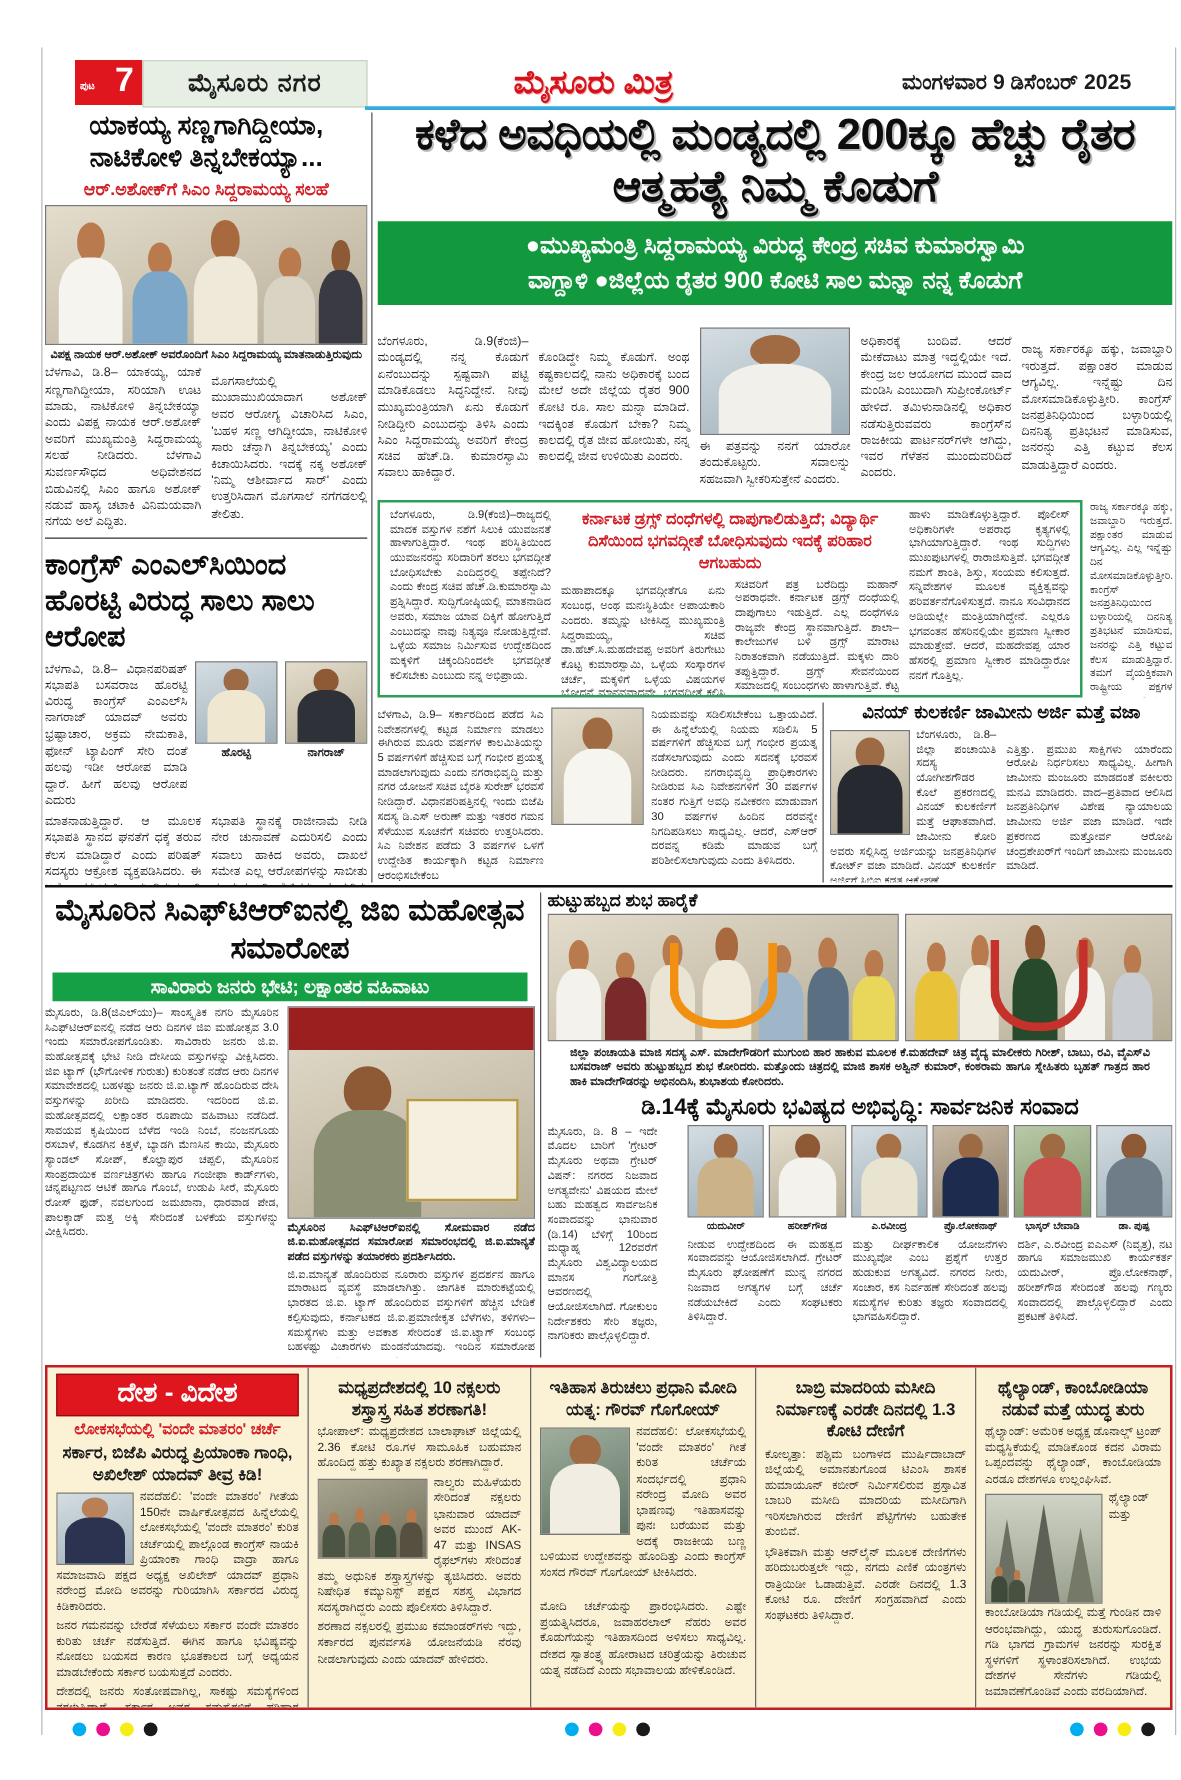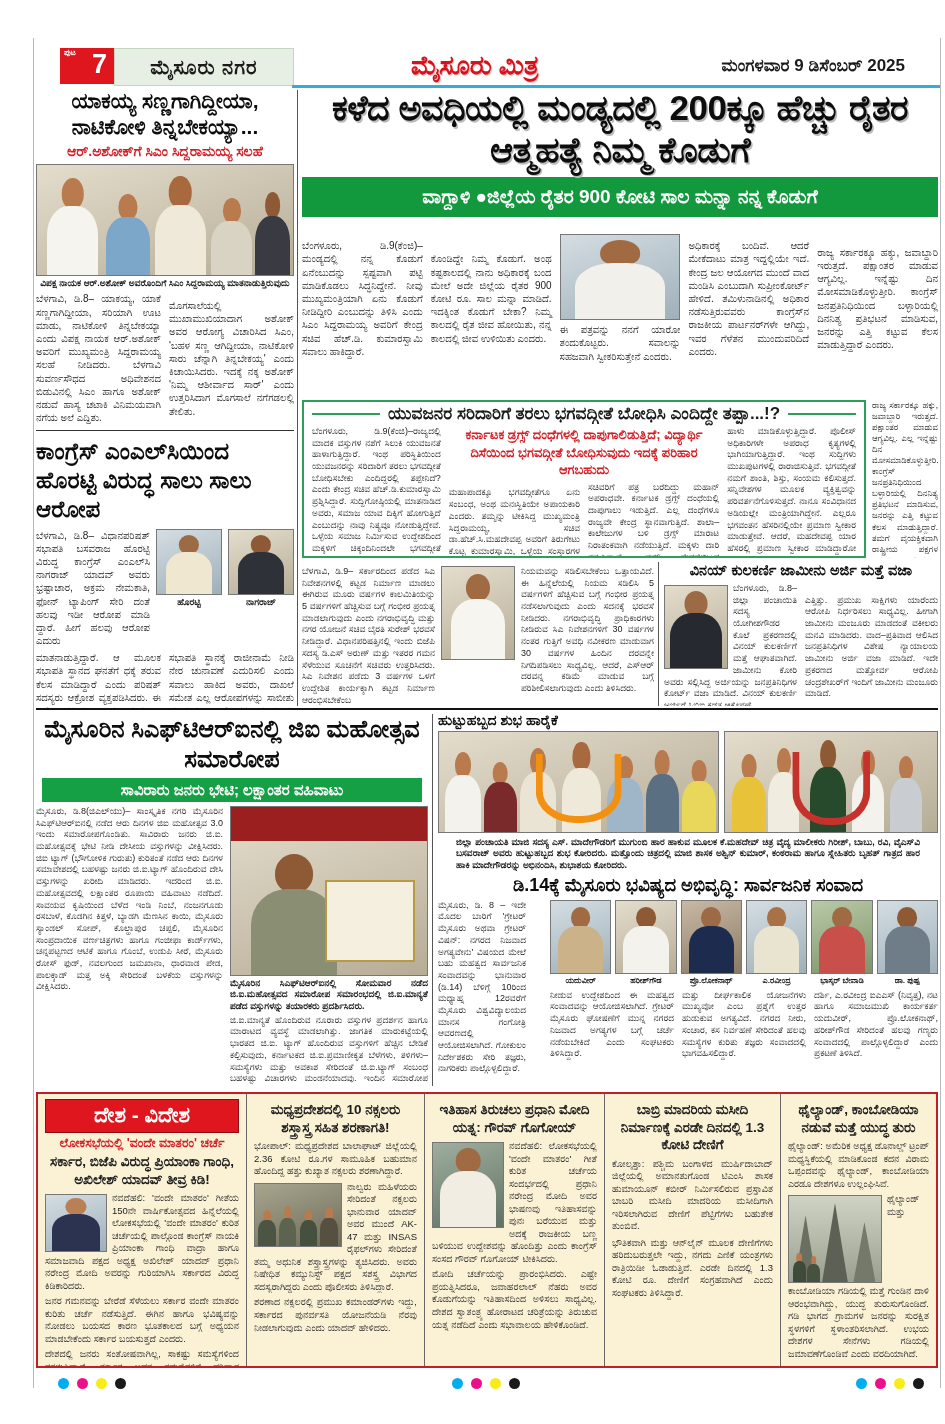--- a/index.html
+++ b/index.html
@@ -2,21 +2,21 @@
 <html lang="kn"><head>
 <meta charset="utf-8">
 <style>
   html,body{margin:0;padding:0;background:#e9e9e9;}
   .page{position:relative;width:945px;height:1424px;background:#ffffff;margin:0 auto;
         font-family:"Liberation Sans",sans-serif;color:#1b1b1b;overflow:hidden;}
   .abs{position:absolute;}
   .edge{position:absolute;top:38px;width:1px;height:1350px;background:#b9b9b9;}
   
   .pagebox{position:absolute;left:60px;top:48px;width:54px;height:36px;background:#e0161f;color:#fff;}
-  .pagebox .pl{position:absolute;left:4px;top:0;font-size:8px;font-weight:bold;}
+  .pagebox .pl{position:absolute;left:4px;top:16px;font-size:8px;font-weight:bold;}
   .pagebox .pn{position:absolute;right:7px;top:1px;font-size:27px;font-weight:bold;}
   .sectionbox{position:absolute;left:114px;top:48px;width:178px;height:36px;background:#e7efe4;border:1px solid #c6d4c2;
               display:flex;align-items:center;justify-content:center;font-size:20px;font-weight:bold;letter-spacing:1px;}
   .masthead{position:absolute;left:340px;top:50px;width:270px;text-align:center;color:#d6131c;
             font-size:26px;font-weight:bold;transform:skewX(-4deg);text-shadow:1px 1px 0 #f3b7b7;}
   .dateline{position:absolute;right:40px;top:56px;font-size:17px;font-weight:bold;}
   .bluerule{position:absolute;left:292px;top:85px;width:648px;height:3px;background:#35aadc;}
   
   .bt{font-size:10px;line-height:1.32;text-align:justify;color:#222;}
   .bt.small{font-size:9px;line-height:1.3;}
@@ -108,40 +108,38 @@
     <div class="cols" style="margin-top:4px">
       <div class="bt">ಮಾತನಾಡುತ್ತಿದ್ದಾರೆ. ಆ ಮೂಲಕ ಸಭಾಪತಿ ಸ್ಥಾನದ ಘನತೆಗೆ ಧಕ್ಕೆ ತರುವ ಕೆಲಸ ಮಾಡಿದ್ದಾರೆ ಎಂದು ಪರಿಷತ್ ಸದಸ್ಯರು ಆಕ್ರೋಶ ವ್ಯಕ್ತಪಡಿಸಿದರು. ಈ ಬಗ್ಗೆ ಹಕ್ಕುಚ್ಯುತಿ ಮಂಡಿಸುವುದಾಗಿ ಎಚ್ಚರಿಸಿದ ಅವರು, ಸಭಾಪತಿ ಹುದ್ದೆ ಘನತೆಯ ಪ್ರಶ್ನೆ ಎಂದರು.</div>
       <div class="bt">ಸಭಾಪತಿ ಸ್ಥಾನಕ್ಕೆ ರಾಜೀನಾಮೆ ನೀಡಿ ನೇರ ಚುನಾವಣೆ ಎದುರಿಸಲಿ ಎಂದು ಸವಾಲು ಹಾಕಿದ ಅವರು, ದಾಖಲೆ ಸಮೇತ ಎಲ್ಲ ಆರೋಪಗಳನ್ನು ಸಾಬೀತು ಮಾಡುವುದಾಗಿ ಹೇಳಿದರು. ಈ ಕುರಿತು ಸಮಗ್ರ ತನಿಖೆ ನಡೆಸಬೇಕು ಎಂದು ಒತ್ತಾಯಿಸಿದರು.</div>
     </div>
   </div>
   <div class="vrule" style="left:297px;top:90px;height:616px"></div>
 
   <div class="abs ovh" style="left:302px;top:87px;width:636px;height:310px">
     <div class="hl" style="font-size:35px;line-height:1.2;text-align:center;letter-spacing:-0.5px;text-shadow:1.5px 1.5px 0 #bbb">ಕಳೆದ ಅವಧಿಯಲ್ಲಿ ಮಂಡ್ಯದಲ್ಲಿ 200ಕ್ಕೂ ಹೆಚ್ಚು ರೈತರ ಆತ್ಮಹತ್ಯೆ ನಿಮ್ಮ ಕೊಡುಗೆ</div>
     <div class="banner-green" style="margin-top:6px">
+      <div>●ಮುಖ್ಯಮಂತ್ರಿ ಸಿದ್ದರಾಮಯ್ಯ ವಿರುದ್ಧ ಕೇಂದ್ರ ಸಚಿವ ಕುಮಾರಸ್ವಾಮಿ</div>
       <div>ವಾಗ್ದಾಳಿ  ●ಜಿಲ್ಲೆಯ ರೈತರ 900 ಕೋಟಿ ಸಾಲ ಮನ್ನಾ ನನ್ನ ಕೊಡುಗೆ</div>
     </div>
     <div class="cols" style="margin-top:6px;height:152px;overflow:hidden">
       <div class="bt">ಬೆಂಗಳೂರು, ಡಿ.9(ಕೆಂಜಿ)– ಮಂಡ್ಯದಲ್ಲಿ ನನ್ನ ಕೊಡುಗೆ ಏನೆಂಬುದನ್ನು ಸ್ಪಷ್ಟವಾಗಿ ಪಟ್ಟಿ ಮಾಡಿಕೊಡಲು ಸಿದ್ಧನಿದ್ದೇನೆ. ನೀವು ಮುಖ್ಯಮಂತ್ರಿಯಾಗಿ ಏನು ಕೊಡುಗೆ ನೀಡಿದ್ದೀರಿ ಎಂಬುದನ್ನು ತಿಳಿಸಿ ಎಂದು ಸಿಎಂ ಸಿದ್ದರಾಮಯ್ಯ ಅವರಿಗೆ ಕೇಂದ್ರ ಸಚಿವ ಹೆಚ್.ಡಿ. ಕುಮಾರಸ್ವಾಮಿ ಸವಾಲು ಹಾಕಿದ್ದಾರೆ.</div>
       <div class="bt">ಕೊಂಡಿದ್ದೇ ನಿಮ್ಮ ಕೊಡುಗೆ. ಅಂಥ ಕಷ್ಟಕಾಲದಲ್ಲಿ ನಾನು ಅಧಿಕಾರಕ್ಕೆ ಬಂದ ಮೇಲೆ ಅದೇ ಜಿಲ್ಲೆಯ ರೈತರ 900 ಕೋಟಿ ರೂ. ಸಾಲ ಮನ್ನಾ ಮಾಡಿದೆ. ಇದಕ್ಕಿಂತ ಕೊಡುಗೆ ಬೇಕಾ? ನಿಮ್ಮ ಕಾಲದಲ್ಲಿ ರೈತ ಜೀವ ಹೋಯಿತು, ನನ್ನ ಕಾಲದಲ್ಲಿ ಜೀವ ಉಳಿಯಿತು ಎಂದರು.</div>
       <div>
         <div class="ph cool" style="height:84px;margin-bottom:3px">
           <i class="fig" style="left:12%;width:76%;height:94%;--shirt:#f2f0ea;--skin:#a06a42"></i>
         </div>
         <div class="bt">ಈ ಪತ್ರವನ್ನು ನನಗೆ ಯಾರೋ ತಂದುಕೊಟ್ಟರು. ಸವಾಲನ್ನು ಸಹಜವಾಗಿ ಸ್ವೀಕರಿಸುತ್ತೇನೆ ಎಂದರು.</div>
       </div>
       <div class="bt">ಅಧಿಕಾರಕ್ಕೆ ಬಂದಿವೆ. ಆದರೆ ಮೇಕೆದಾಟು ಮಾತ್ರ ಇದ್ದಲ್ಲಿಯೇ ಇದೆ. ಕೇಂದ್ರ ಜಲ ಆಯೋಗದ ಮುಂದೆ ವಾದ ಮಂಡಿಸಿ ಎಂಬುದಾಗಿ ಸುಪ್ರೀಂಕೋರ್ಟ್ ಹೇಳಿದೆ. ತಮಿಳುನಾಡಿನಲ್ಲಿ ಅಧಿಕಾರ ನಡೆಸುತ್ತಿರುವವರು ಕಾಂಗ್ರೆಸ್‌ನ ರಾಜಕೀಯ ಪಾರ್ಟನರ್‌ಗಳೇ ಆಗಿದ್ದು, ಇವರ ಗೆಳೆತನ ಮುಂದುವರಿದಿದೆ ಎಂದರು.</div>
       <div class="bt">ರಾಜ್ಯ ಸರ್ಕಾರಕ್ಕೂ ಹಕ್ಕು, ಜವಾಬ್ದಾರಿ ಇರುತ್ತದೆ. ಪಕ್ಷಾಂತರ ಮಾಡುವ ಆಗ್ಯವಿಲ್ಲ. ಇನ್ನೆಷ್ಟು ದಿನ ಮೋಸಮಾಡಿಕೊಳ್ಳುತ್ತೀರಿ. ಕಾಂಗ್ರೆಸ್ ಜನಪ್ರತಿನಿಧಿಯಿಂದ ಬಳ್ಳಾರಿಯಲ್ಲಿ ದಿನನಿತ್ಯ ಪ್ರತಿಭಟನೆ ಮಾಡಿಸುವ, ಜನರನ್ನು ಎತ್ತಿ ಕಟ್ಟುವ ಕೆಲಸ ಮಾಡುತ್ತಿದ್ದಾರೆ ಎಂದರು.</div>
     </div>
   </div>
 
   <div class="abs boxed ovh" style="left:302px;top:400px;width:564px;height:158px;box-sizing:border-box;padding:2px 8px">
-    <div class="boxhead">
-      <span>ಯುವಜನರ ಸರಿದಾರಿಗೆ ತರಲು ಭಗವದ್ಗೀತೆ ಬೋಧಿಸಿ ಎಂದಿದ್ದೇ ತಪ್ಪಾ...!?</span>
-    </div>
     <div style="display:flex;gap:8px;margin-top:2px">
       <div class="bt small" style="flex:1">ಬೆಂಗಳೂರು, ಡಿ.9(ಕೆಂಜಿ)–ರಾಜ್ಯದಲ್ಲಿ ಮಾದಕ ವಸ್ತುಗಳ ನಶೆಗೆ ಸಿಲುಕಿ ಯುವಜನತೆ ಹಾಳಾಗುತ್ತಿದ್ದಾರೆ. ಇಂಥ ಪರಿಸ್ಥಿತಿಯಿಂದ ಯುವಜನರನ್ನು ಸರಿದಾರಿಗೆ ತರಲು ಭಗವದ್ಗೀತೆ ಬೋಧಿಸಬೇಕು ಎಂದಿದ್ದರಲ್ಲಿ ತಪ್ಪೇನಿದೆ? ಎಂದು ಕೇಂದ್ರ ಸಚಿವ ಹೆಚ್.ಡಿ.ಕುಮಾರಸ್ವಾಮಿ ಪ್ರಶ್ನಿಸಿದ್ದಾರೆ. ಸುದ್ದಿಗೋಷ್ಠಿಯಲ್ಲಿ ಮಾತನಾಡಿದ ಅವರು, ಸಮಾಜ ಯಾವ ದಿಕ್ಕಿಗೆ ಹೋಗುತ್ತಿದೆ ಎಂಬುದನ್ನು ನಾವು ನಿತ್ಯವೂ ನೋಡುತ್ತಿದ್ದೇವೆ. ಒಳ್ಳೆಯ ಸಮಾಜ ನಿರ್ಮಿಸುವ ಉದ್ದೇಶದಿಂದ ಮಕ್ಕಳಿಗೆ ಚಿಕ್ಕಂದಿನಿಂದಲೇ ಭಗವದ್ಗೀತೆ ಕಲಿಸಬೇಕು ಎಂಬುದು ನನ್ನ ಅಭಿಪ್ರಾಯ.</div>
       <div style="flex:2.1;min-width:0">
         <div class="hl red" style="font-size:13px;text-align:center;line-height:1.35;margin-bottom:3px">ಕರ್ನಾಟಕ ಡ್ರಗ್ಸ್ ದಂಧೆಗಳಲ್ಲಿ ದಾಪುಗಾಲಿಡುತ್ತಿದೆ; ವಿದ್ಯಾರ್ಥಿ ದಿಸೆಯಿಂದ ಭಗವದ್ಗೀತೆ ಬೋಧಿಸುವುದು ಇದಕ್ಕೆ ಪರಿಹಾರ ಆಗಬಹುದು</div>
         <div class="cols">
           <div class="bt small">ಮಹಾಪಾದಕ್ಕೂ ಭಗವದ್ಗೀತೆಗೂ ಏನು ಸಂಬಂಧ, ಅಂಥ ಮನಃಸ್ಥಿತಿಯೇ ಅಪಾಯಕಾರಿ ಎಂದರು. ತಮ್ಮನ್ನು ಟೀಕಿಸಿದ್ದ ಮುಖ್ಯಮಂತ್ರಿ ಸಿದ್ದರಾಮಯ್ಯ, ಸಚಿವ ಡಾ.ಹೆಚ್.ಸಿ.ಮಹದೇವಪ್ಪ ಅವರಿಗೆ ತಿರುಗೇಟು ಕೊಟ್ಟ ಕುಮಾರಸ್ವಾಮಿ, ಒಳ್ಳೆಯ ಸಂಸ್ಕಾರಗಳ ಚರ್ಚೆ, ಮಕ್ಕಳಿಗೆ ಒಳ್ಳೆಯ ವಿಷಯಗಳ ಬೋಧನೆ ಮಾನವವಾದವೇ, ಭಗವದ್ಗೀತೆ ಕಲಿಸಿ ಎಂಬುದಾಗಿ ಕೇಂದ್ರ ಶಿಕ್ಷಣ</div>
           <div class="bt small">ಸಚಿವರಿಗೆ ಪತ್ರ ಬರೆದಿದ್ದು ಮಹಾನ್ ಅಪರಾಧವೇ. ಕರ್ನಾಟಕ ಡ್ರಗ್ಸ್ ದಂಧೆಯಲ್ಲಿ ದಾಪುಗಾಲು ಇಡುತ್ತಿದೆ. ಎಲ್ಲ ದಂಧೆಗಳೂ ರಾಜ್ಯವೇ ಕೇಂದ್ರ ಸ್ಥಾನವಾಗುತ್ತಿದೆ. ಶಾಲಾ–ಕಾಲೇಜುಗಳ ಬಳಿ ಡ್ರಗ್ಸ್ ಮಾರಾಟ ನಿರಾತಂಕವಾಗಿ ನಡೆಯುತ್ತಿದೆ. ಮಕ್ಕಳು ದಾರಿ ತಪ್ಪುತ್ತಿದ್ದಾರೆ. ಡ್ರಗ್ಸ್ ಸೇವನೆಯಿಂದ ಸಮಾಜದಲ್ಲಿ ಸಂಬಂಧಗಳು ಹಾಳಾಗುತ್ತಿವೆ. ಕೆಟ್ಟ ಸಂಸ್ಕೃತಿಯತ್ತ ಯುವಜನತೆ ಆಕರ್ಷಿತವಾಗಿ ಭವಿಷ್ಯ</div>
         </div>
       </div>
       <div class="bt small" style="flex:1">ಹಾಳು ಮಾಡಿಕೊಳ್ಳುತ್ತಿದ್ದಾರೆ. ಪೊಲೀಸ್ ಅಧಿಕಾರಿಗಳೇ ಅಪರಾಧ ಕೃತ್ಯಗಳಲ್ಲಿ ಭಾಗಿಯಾಗುತ್ತಿದ್ದಾರೆ. ಇಂಥ ಸುದ್ದಿಗಳು ಮುಖಪುಟಗಳಲ್ಲಿ ರಾರಾಜಿಸುತ್ತಿವೆ. ಭಗವದ್ಗೀತೆ ನಮಗೆ ಶಾಂತಿ, ಶಿಸ್ತು, ಸಂಯಮ ಕಲಿಸುತ್ತದೆ. ಸನ್ನಿವೇಶಗಳ ಮೂಲಕ ವ್ಯಕ್ತಿತ್ವವನ್ನು ಪರಿವರ್ತನೆಗೊಳಿಸುತ್ತದೆ. ನಾನೂ ಸಂವಿಧಾನದ ಅಡಿಯಲ್ಲೇ ಮಂತ್ರಿಯಾಗಿದ್ದೇನೆ. ಎಲ್ಲರೂ ಭಗವಂತನ ಹೆಸರಿನಲ್ಲಿಯೇ ಪ್ರಮಾಣ ಸ್ವೀಕಾರ ಮಾಡುತ್ತೇವೆ. ಆದರೆ, ಮಹದೇವಪ್ಪ ಯಾರ ಹೆಸರಲ್ಲಿ ಪ್ರಮಾಣ ಸ್ವೀಕಾರ ಮಾಡಿದ್ದಾರೋ ನನಗೆ ಗೊತ್ತಿಲ್ಲ.</div>
@@ -227,30 +225,30 @@
               </div>
             <div class="cap" style="font-size:8px">ಯದುವೀರ್</div>
           </div>
           <div style="flex:1">
             <div class="ph" style="height:72px">
                 <i class="fig" style="left:12%;width:76%;height:92%;--shirt:#f4f2ec;--skin:#8d5a35"></i>
               </div>
             <div class="cap" style="font-size:8px">ಹರೀಶ್‌ಗೌಡ</div>
           </div>
           <div style="flex:1">
+            <div class="ph cool" style="height:72px">
+                <i class="fig" style="left:12%;width:76%;height:92%;--shirt:#e9e4cf;--skin:#a87146"></i>
+              </div>
+            <div class="cap" style="font-size:8px">ಎ.ರವೀಂದ್ರ</div>
+          </div>
+          <div style="flex:1">
             <div class="ph" style="height:72px;background:linear-gradient(160deg,#c8b9a5,#8a7a64)">
                 <i class="fig" style="left:12%;width:76%;height:92%;--shirt:#1d2b4f;--skin:#9c6b45"></i>
               </div>
             <div class="cap" style="font-size:8px">ಪ್ರೊ.ಲೋಕನಾಥ್</div>
-          </div>
-          <div style="flex:1">
-            <div class="ph cool" style="height:72px">
-                <i class="fig" style="left:12%;width:76%;height:92%;--shirt:#e9e4cf;--skin:#a87146"></i>
-              </div>
-            <div class="cap" style="font-size:8px">ಎ.ರವೀಂದ್ರ</div>
           </div>
           <div style="flex:1">
             <div class="ph" style="height:72px;background:linear-gradient(160deg,#b9c9a8,#7c9468)">
                 <i class="fig" style="left:12%;width:76%;height:92%;--shirt:#c94f4a;--skin:#a06a42"></i>
               </div>
             <div class="cap" style="font-size:8px">ಭಾಸ್ಕರ್ ಬೇವಾಡಿ</div>
           </div>
           <div style="flex:1">
             <div class="ph cool" style="height:72px">
                 <i class="fig" style="left:12%;width:76%;height:92%;--shirt:#6f7d88;--skin:#8d5a35"></i>
@@ -296,21 +294,21 @@
       <div class="bt" style="margin-top:3px">ಶರಣಾದ ನಕ್ಸಲರಲ್ಲಿ ಪ್ರಮುಖ ಕಮಾಂಡರ್‌ಗಳು ಇದ್ದು, ಸರ್ಕಾರದ ಪುನರ್ವಸತಿ ಯೋಜನೆಯಡಿ ನೆರವು ನೀಡಲಾಗುವುದು ಎಂದು ಯಾದವ್ ಹೇಳಿದರು.</div>
     </div>
     <div style="width:180px">
       <div class="bhl">ಇತಿಹಾಸ ತಿರುಚಲು ಪ್ರಧಾನಿ ಮೋದಿ ಯತ್ನ: ಗೌರವ್ ಗೊಗೋಯ್</div>
       <div class="ovh">
         <div class="ph flt" style="width:70px;height:84px;background:linear-gradient(160deg,#9fae9d,#5f7264)">
           <i class="fig" style="left:10%;width:80%;height:94%;--shirt:#f1ede2;--skin:#a06a42"></i>
         </div>
         <div class="bt">ನವದೆಹಲಿ: ಲೋಕಸಭೆಯಲ್ಲಿ 'ವಂದೇ ಮಾತರಂ' ಗೀತೆ ಕುರಿತ ಚರ್ಚೆಯ ಸಂದರ್ಭದಲ್ಲಿ ಪ್ರಧಾನಿ ನರೇಂದ್ರ ಮೋದಿ ಅವರ ಭಾಷಣವು ಇತಿಹಾಸವನ್ನು ಪುನಃ ಬರೆಯುವ ಮತ್ತು ಅದಕ್ಕೆ ರಾಜಕೀಯ ಬಣ್ಣ ಬಳಿಯುವ ಉದ್ದೇಶವನ್ನು ಹೊಂದಿತ್ತು ಎಂದು ಕಾಂಗ್ರೆಸ್ ಸಂಸದ ಗೌರವ್ ಗೊಗೋಯ್ ಟೀಕಿಸಿದರು.</div>
       </div>
-      <div class="bt" style="margin-top:3px">ಮೋದಿ ಚರ್ಚೆಯನ್ನು ಪ್ರಾರಂಭಿಸಿದರು. ಎಷ್ಟೇ ಪ್ರಯತ್ನಿಸಿದರೂ, ಜವಾಹರಲಾಲ್ ನೆಹರು ಅವರ ಕೊಡುಗೆಯನ್ನು ಇತಿಹಾಸದಿಂದ ಅಳಿಸಲು ಸಾಧ್ಯವಿಲ್ಲ. ದೇಶದ ಸ್ವಾತಂತ್ರ್ಯ ಹೋರಾಟದ ಚರಿತ್ರೆಯನ್ನು ತಿರುಚುವ ಯತ್ನ ನಡೆದಿದೆ ಎಂದು ಸಭಾವಾಲಯ ಹೇಳಿಕೊಂಡಿದೆ.</div>
+      <div class="bt" style="margin-top:15px">ಮೋದಿ ಚರ್ಚೆಯನ್ನು ಪ್ರಾರಂಭಿಸಿದರು. ಎಷ್ಟೇ ಪ್ರಯತ್ನಿಸಿದರೂ, ಜವಾಹರಲಾಲ್ ನೆಹರು ಅವರ ಕೊಡುಗೆಯನ್ನು ಇತಿಹಾಸದಿಂದ ಅಳಿಸಲು ಸಾಧ್ಯವಿಲ್ಲ. ದೇಶದ ಸ್ವಾತಂತ್ರ್ಯ ಹೋರಾಟದ ಚರಿತ್ರೆಯನ್ನು ತಿರುಚುವ ಯತ್ನ ನಡೆದಿದೆ ಎಂದು ಸಭಾವಾಲಯ ಹೇಳಿಕೊಂಡಿದೆ.</div>
     </div>
     <div style="width:176px">
       <div class="bhl">ಬಾಬ್ರಿ ಮಾದರಿಯ ಮಸೀದಿ ನಿರ್ಮಾಣಕ್ಕೆ ಎರಡೇ ದಿನದಲ್ಲಿ 1.3 ಕೋಟಿ ದೇಣಿಗೆ</div>
       <div class="bt">ಕೋಲ್ಕತ್ತಾ: ಪಶ್ಚಿಮ ಬಂಗಾಳದ ಮುರ್ಷಿದಾಬಾದ್ ಜಿಲ್ಲೆಯಲ್ಲಿ ಅಮಾನತುಗೊಂಡ ಟಿಎಂಸಿ ಶಾಸಕ ಹುಮಾಯೂನ್ ಕಬೀರ್ ನಿರ್ಮಿಸಲಿರುವ ಪ್ರಸ್ತಾವಿತ ಬಾಬರಿ ಮಸೀದಿ ಮಾದರಿಯ ಮಸೀದಿಗಾಗಿ ಇರಿಸಲಾಗಿರುವ ದೇಣಿಗೆ ಪೆಟ್ಟಿಗೆಗಳು ಬಹುತೇಕ ತುಂಬಿವೆ.</div>
       <div class="bt" style="margin-top:4px">ಭೌತಿಕವಾಗಿ ಮತ್ತು ಆನ್‌ಲೈನ್ ಮೂಲಕ ದೇಣಿಗೆಗಳು ಹರಿದುಬರುತ್ತಲೇ ಇದ್ದು, ನಗದು ಎಣಿಕೆ ಯಂತ್ರಗಳು ರಾತ್ರಿಯಿಡೀ ಓಡಾಡುತ್ತಿವೆ. ಎರಡೇ ದಿನದಲ್ಲಿ 1.3 ಕೋಟಿ ರೂ. ದೇಣಿಗೆ ಸಂಗ್ರಹವಾಗಿದೆ ಎಂದು ಸಂಘಟಕರು ತಿಳಿಸಿದ್ದಾರೆ.</div>
     </div>
     <div style="flex:1">
       <div class="bhl">ಥೈಲ್ಯಾಂಡ್, ಕಾಂಬೋಡಿಯಾ ನಡುವೆ ಮತ್ತೆ ಯುದ್ಧ ತುರು</div>
       <div class="bt">ಥೈಲ್ಯಾಂಡ್: ಅಮೆರಿಕ ಅಧ್ಯಕ್ಷ ಡೊನಾಲ್ಡ್ ಟ್ರಂಪ್ ಮಧ್ಯಸ್ಥಿಕೆಯಲ್ಲಿ ಮಾಡಿಕೊಂಡ ಕದನ ವಿರಾಮ ಒಪ್ಪಂದವನ್ನು ಥೈಲ್ಯಾಂಡ್, ಕಾಂಬೋಡಿಯಾ ಎರಡೂ ದೇಶಗಳೂ ಉಲ್ಲಂಘಿಸಿವೆ.</div>
       <div class="ovh" style="margin-top:3px">

